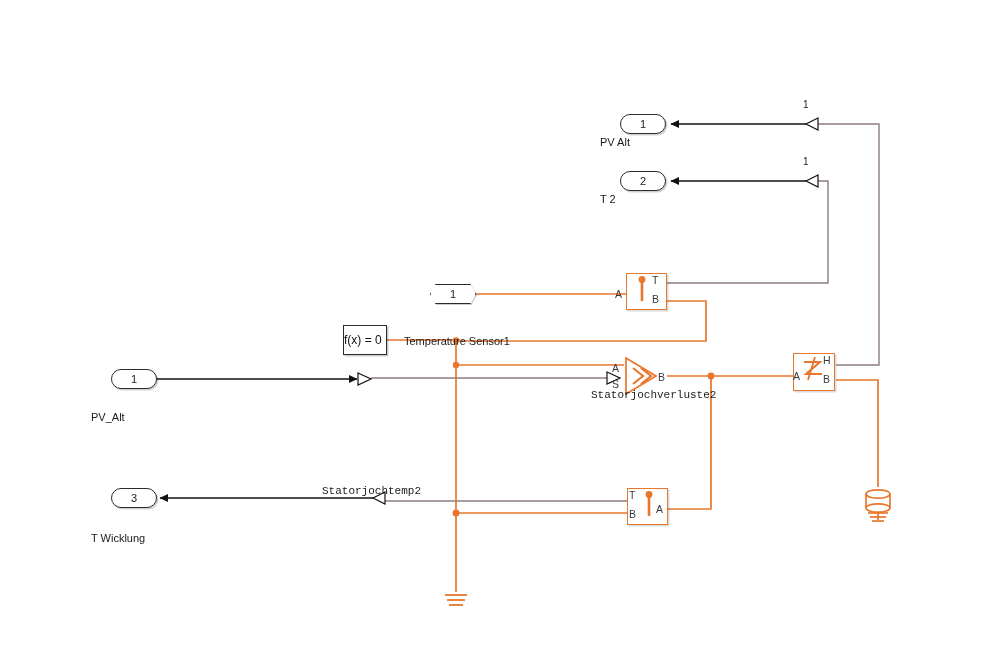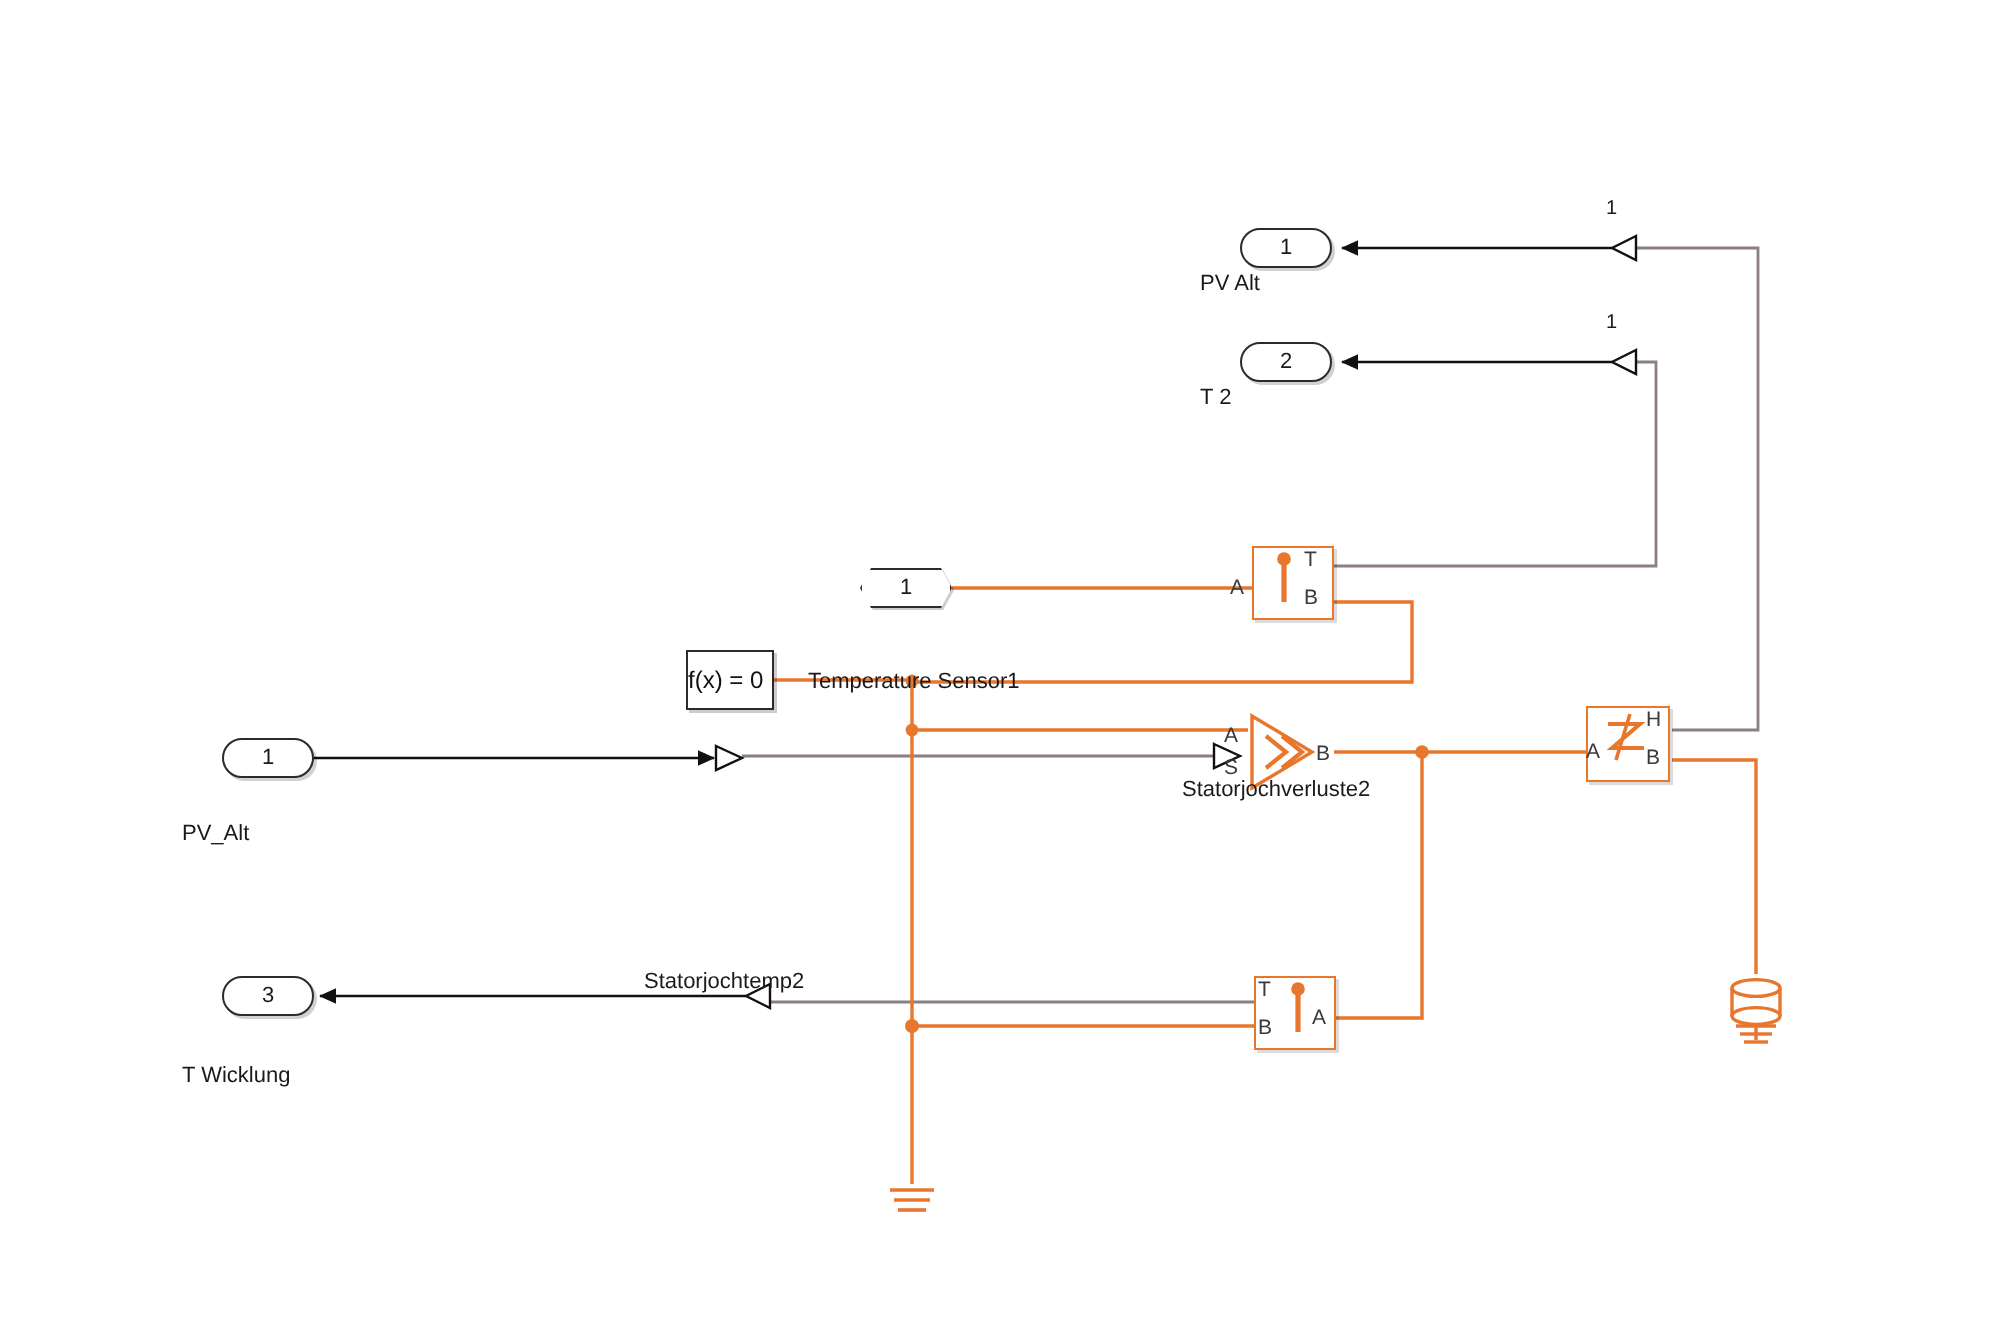--- a/index.html
+++ b/index.html
@@ -72,20 +72,21 @@
     font-size:12px;color:#111;
     box-shadow:1.5px 1.5px 0 rgba(0,0,0,0.2);
   }
 
   
   .anno{
     position:absolute;
     font-size:11px;
     color:#1a1a1a;
     white-space:nowrap;
+    font-family:Liberation Mono, monospace;
   }
   .smallnum{
     position:absolute;
     font-size:10px;
     color:#1a1a1a;
   }
 </style>
 </head>
 <body>
 

